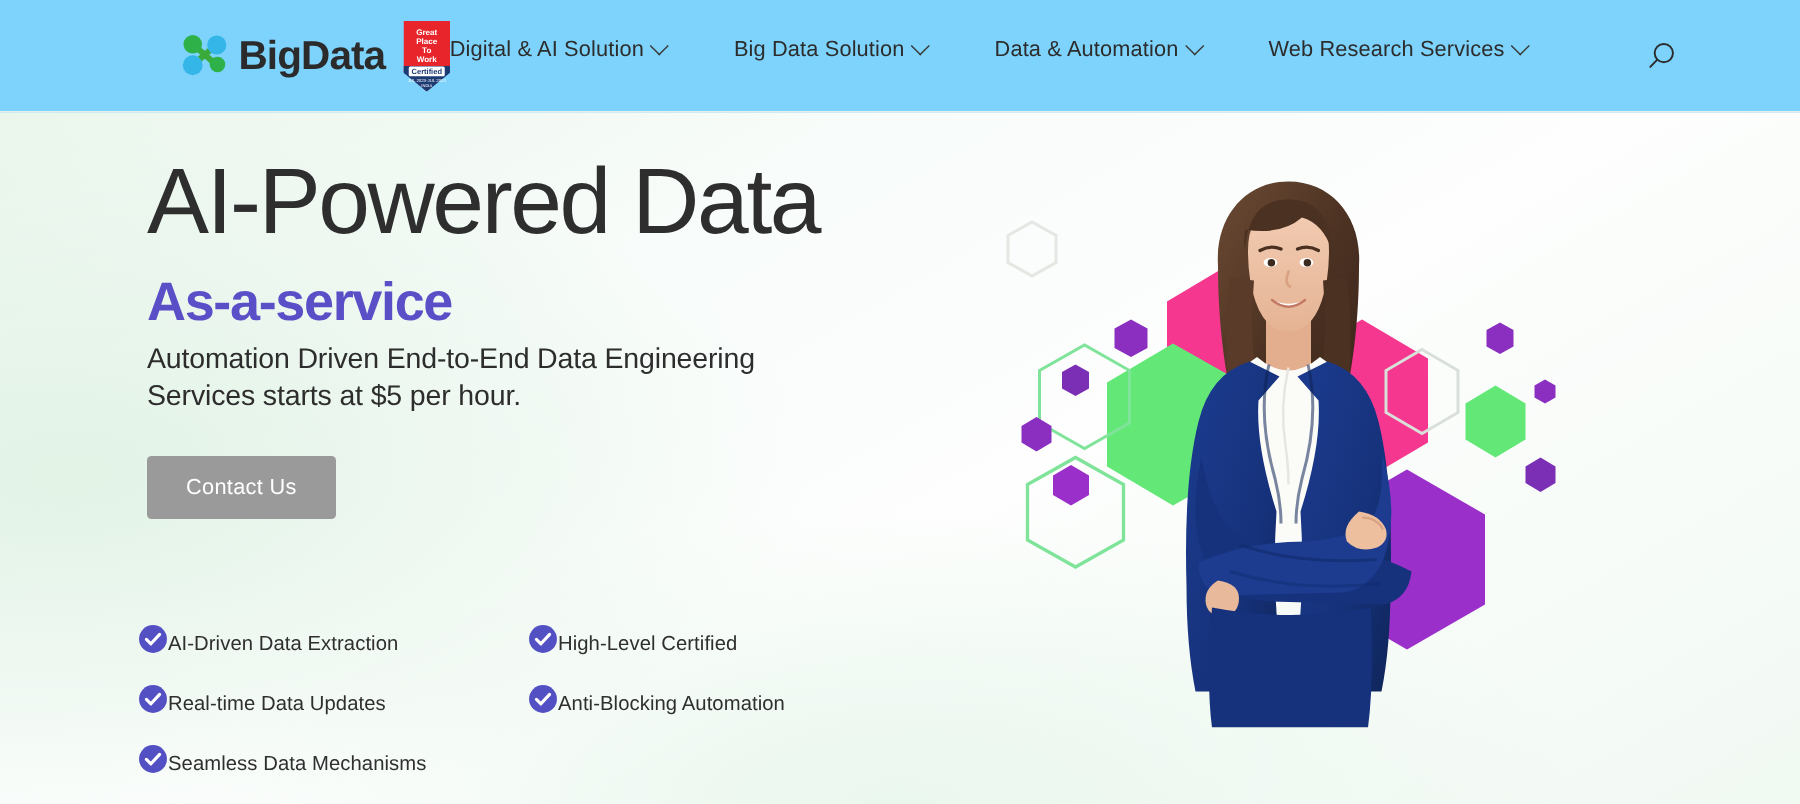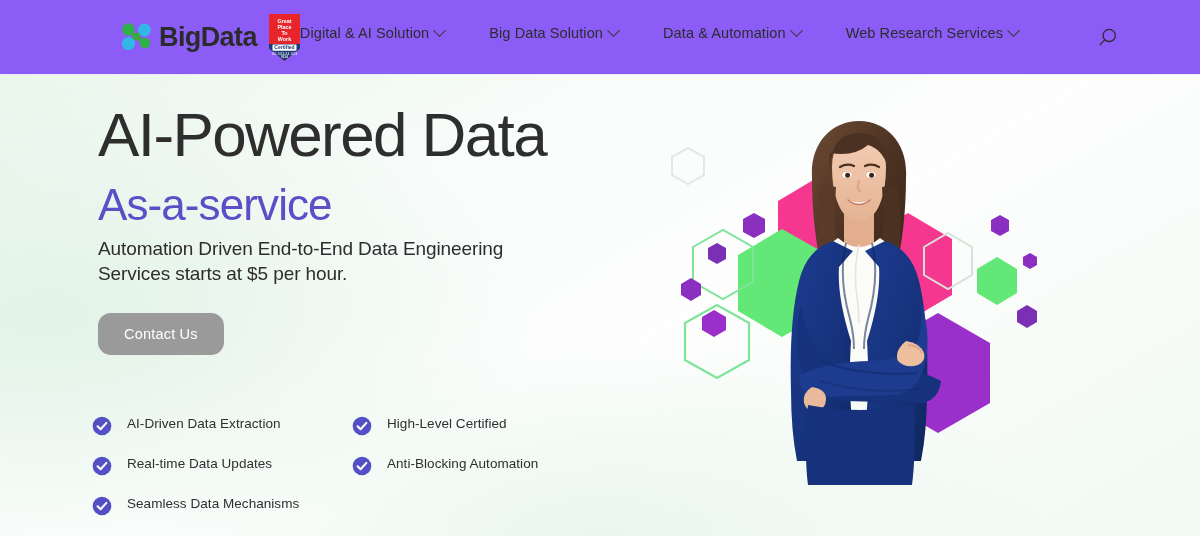--- a/index.html
+++ b/index.html
@@ -7,21 +7,21 @@
   body {
     font-family:"Liberation Sans", sans-serif;
     background:#ffffff;
     -webkit-font-smoothing:antialiased;
   }
 
   
   .header {
     position:relative;
     height:75px;
-    background:#8b5cf6;
+    background:#7dd3fc;
     border-bottom:1px solid #e8eef0;
     display:flex;
     align-items:center;
     z-index:20;
   }
   .brand { display:flex; align-items:center; margin-left:118px; }
   .logo-mark { width:38px; height:32px; position:relative; flex:none; }
   .logo-text {
     font-size:27px; font-weight:700; letter-spacing:-0.6px;
     color:#2b2b2b; margin-left:3px; line-height:1;
@@ -58,40 +58,40 @@
       linear-gradient(150deg, #eaf6ec 0%, #f8fcfa 30%, #fdfefd 55%, #f1f9f3 100%);
     overflow:hidden;
   }
 
   .hero-copy { position:absolute; left:98px; top:28px; width:560px; z-index:5; }
   .h1 {
     font-size:62px; font-weight:400; color:#2e2e2e;
     letter-spacing:-1.6px; line-height:1.02; white-space:nowrap;
   }
   .h2 {
-    font-size:44px; font-weight:400; color:#5b4fc8;
+    font-size:36px; font-weight:700; color:#5b4fc8;
     letter-spacing:-0.9px; line-height:1.15; margin-top:14px;
   }
   .lead {
     font-size:19px; color:#2d2d2d; line-height:1.34;
     margin-top:5px; letter-spacing:-0.1px; max-width:430px;
   }
   .cta {
     display:inline-block; margin-top:26px;
     background:#9a9a9a; color:#ffffff;
     font-size:14.5px; letter-spacing:0.2px;
-    padding:13px 26px; border:none; border-radius:13px; cursor:pointer;
+    padding:13px 26px; border:none; border-radius:3px; cursor:pointer;
   }
 
   
   .features {
     position:absolute; left:92px; top:341px; z-index:5;
     display:grid; grid-template-columns:260px 260px; row-gap:20px;
   }
-  .feat { display:flex; align-items:flex-start; gap:15px; }
+  .feat { display:flex; align-items:flex-end; }
   .check { width:20px; height:20px; flex:none; }
   .feat-label {
     font-size:13.5px; color:#2f2f2f; letter-spacing:0.05px; white-space:nowrap;
   }
 
   
   .hero-art {
     position:absolute; left:660px; top:30px;
     width:400px; height:380px; z-index:3;
   }

